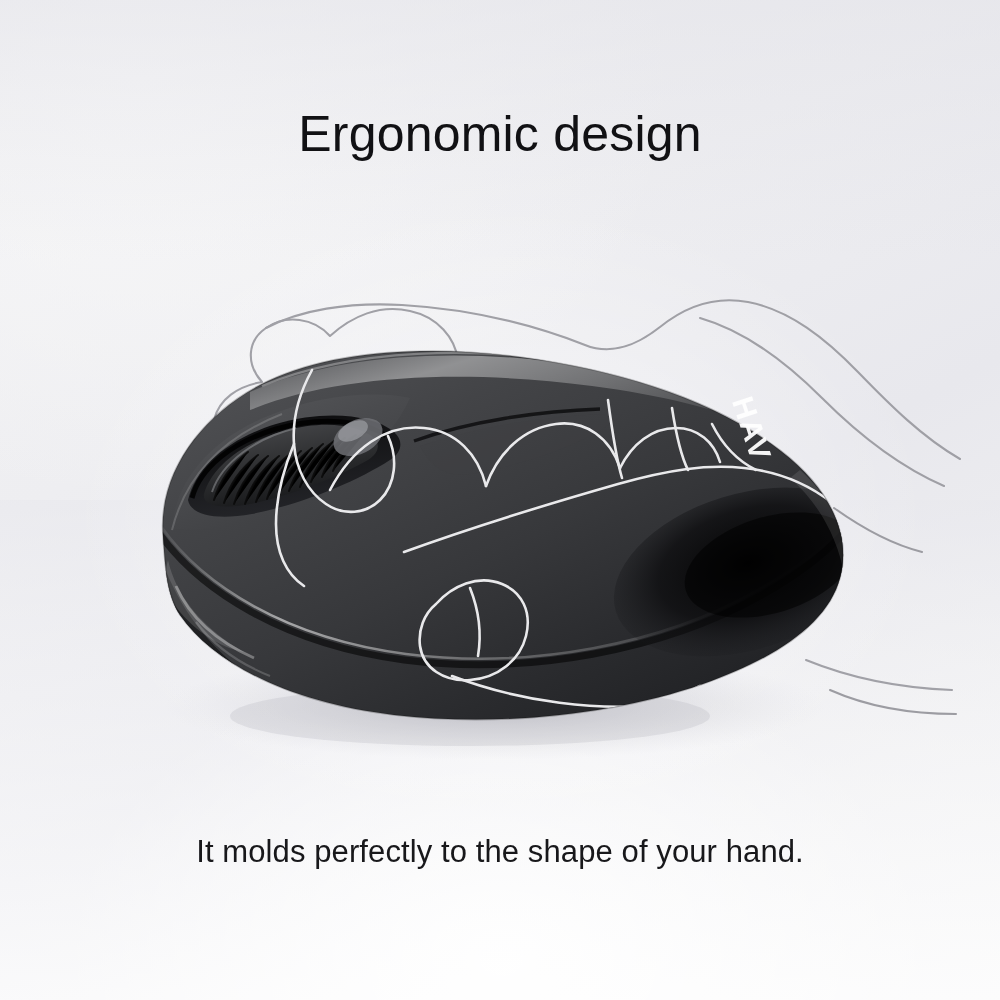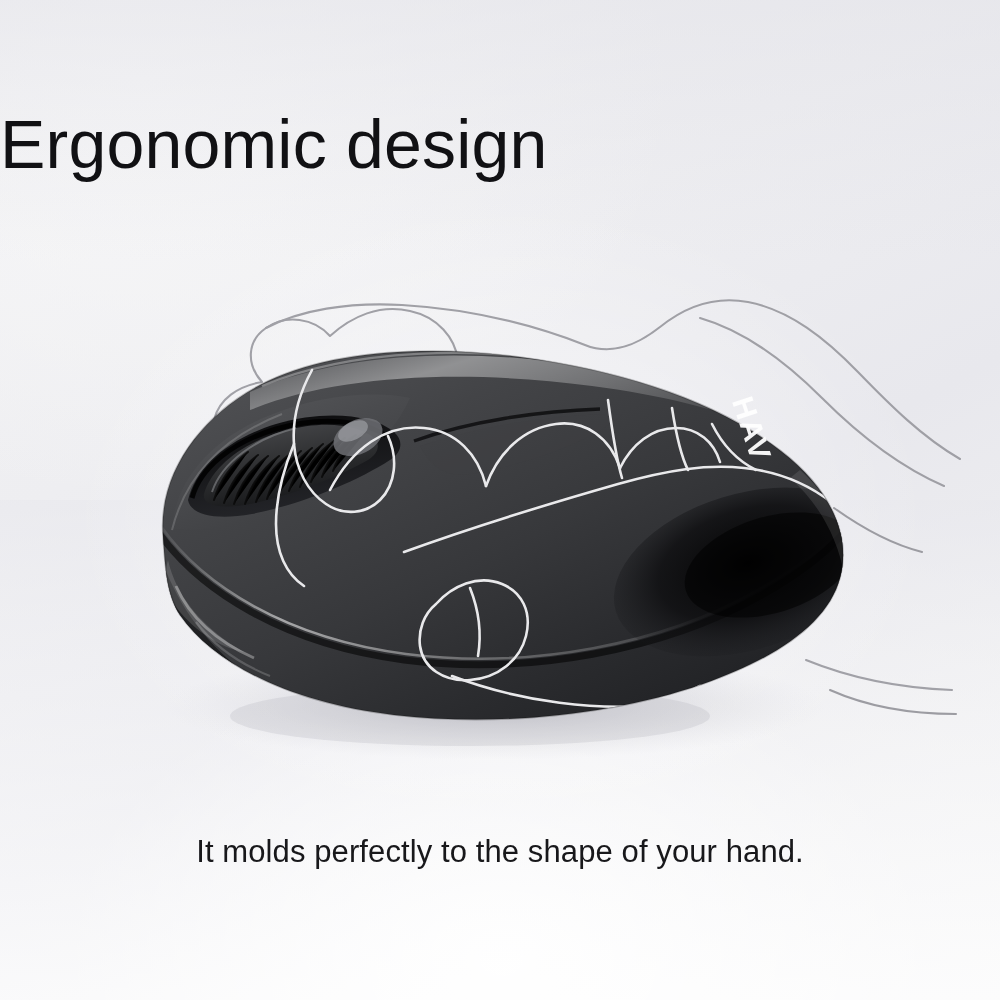--- a/index.html
+++ b/index.html
@@ -35,22 +35,22 @@
     top: 500px; height: 500px;
     background: linear-gradient(180deg, rgba(232,232,237,0.55) 0%, rgba(245,245,247,0.35) 30%, rgba(255,255,255,0.75) 100%);
     pointer-events: none;
   }
 
   
   .headline {
     position: absolute;
     left: 0; right: 0;
     top: 106px;
-    text-align: left;
-    font-size: 68px;
+    text-align: center;
+    font-size: 50px;
     line-height: 1.12;
     letter-spacing: 0.2px;
     color: #111114;
     font-weight: 400;
     white-space: nowrap;
   }
 
   
   .caption {
     position: absolute;

